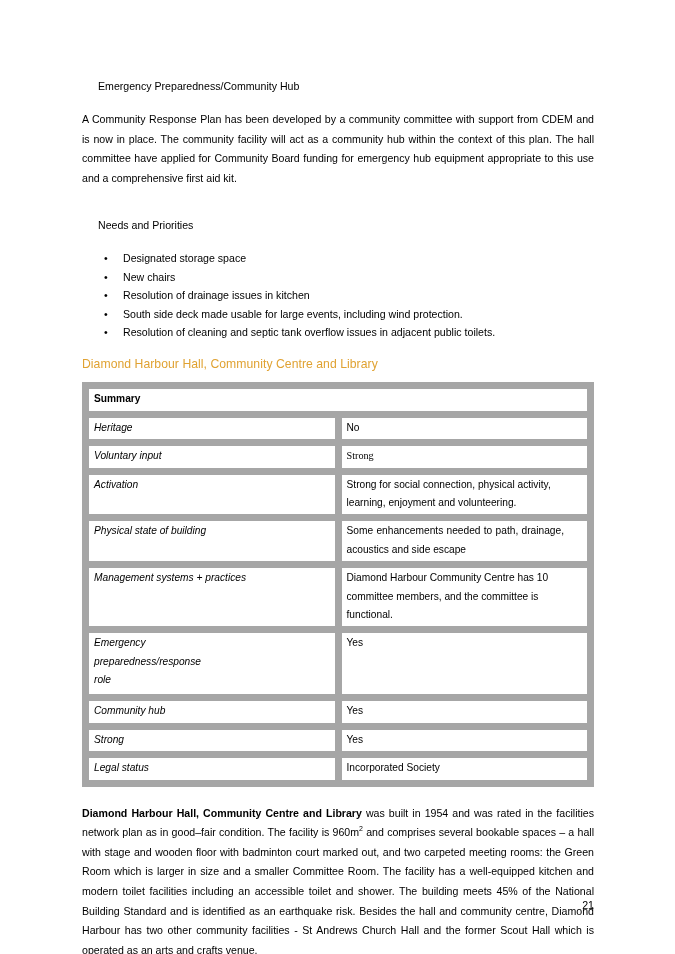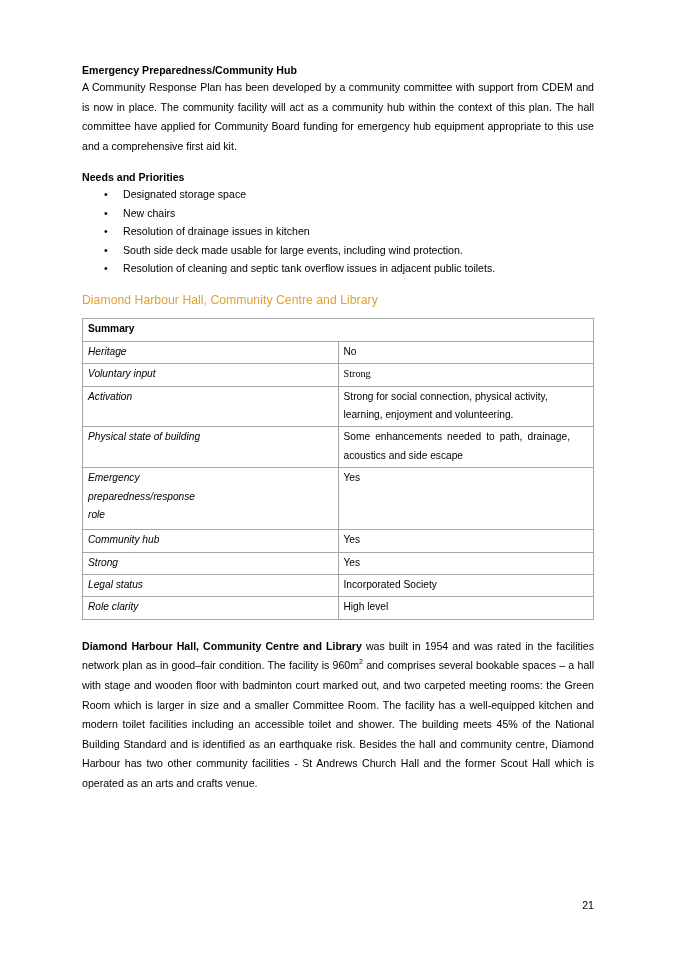--- a/index.html
+++ b/index.html
@@ -25,23 +25,23 @@
   .content {
     position: absolute;
     left: 82px;
     top: 62px;
     width: 512px;
   }
 
   
   .h-bold {
     font-size: 10.6px;
-    font-weight: bold;
+    font-weight: normal;
     line-height: 16px;
-    margin: 0;
+    margin: 16px;
   }
   p.body {
     font-size: 10.6px;
     line-height: 19.6px;
     margin: 0;
     text-align: justify;
     text-justify: inter-word;
   }
   p.body.last-justify {
     text-align: justify;
@@ -78,21 +78,21 @@
   }
 
   
   table.summary {
     border-collapse: collapse;
     width: 512px;
     table-layout: fixed;
     margin: 0;
   }
   table.summary td {
-    border: 1px solid #ef4444;
+    border: 7px solid #ef4444;
     padding: 1px 23px 2px 5px;
     font-size: 10.2px;
     line-height: 18.4px;
     vertical-align: top;
   }
   td.label {
     width: 146px;
     font-style: italic;
   }
   td.value {
@@ -194,20 +194,27 @@
         <tr>
           <td class="label" style="border-color: rgb(166, 166, 166);">Activation</td>
           <td class="value" style="border-color: rgb(166, 166, 166);">Strong for social connection, physical activity, learning, enjoyment and volunteering.</td>
         </tr>
 
         <tr>
           <td class="label" style="border-color: rgb(166, 166, 166);">Physical state of building</td>
           <td class="value just" style="border-color: rgb(166, 166, 166);">Some enhancements needed to path, drainage, acoustics and side escape</td>
         </tr>
 
+        <tr>
+          <td class="label" style="border-color: rgb(166, 166, 166);">
+            <span class="jline">Management systems +</span>
+            <span>practices</span>
+          </td>
+          <td class="value" style="border-color: rgb(166, 166, 166);">Diamond Harbour Community Centre has 10 committee members, and the committee is functional.</td>
+        </tr>
 
         <tr class="tall-row">
           <td class="label" style="border-color: rgb(166, 166, 166);">
             <span style="display:block">Emergency</span>
             <span style="display:block">preparedness/response</span>
             <span style="display:block">role</span>
           </td>
           <td class="value" style="border-color: rgb(166, 166, 166);">Yes</td>
         </tr>
 
@@ -219,24 +226,20 @@
         <tr>
           <td class="label" style="border-color: rgb(166, 166, 166);">Strong</td>
           <td class="value" style="border-color: rgb(166, 166, 166);">Yes</td>
         </tr>
 
         <tr>
           <td class="label" style="border-color: rgb(166, 166, 166);">Legal status</td>
           <td class="value" style="border-color: rgb(166, 166, 166);">Incorporated Society</td>
         </tr>
 
-        <tr>
-          <td class="label" style="border-color: rgb(166, 166, 166);">Role clarity</td>
-          <td class="value" style="border-color: rgb(166, 166, 166);">High level</td>
-        </tr>
       </tbody>
     </table>
 
     <div class="gap-4"></div>
 
     <p class="body last-justify"><span class="inline-bold">Diamond Harbour Hall, Community Centre and Library</span><span> was built in 1954 and was rated in the facilities network plan as in good–fair condition. The facility is 960m</span><sup>2</sup><span> and comprises several bookable spaces – a hall with stage and wooden floor with badminton court marked out, and two carpeted meeting rooms: the Green Room which is larger in size and a smaller Committee Room. The facility has a well-equipped kitchen and modern toilet facilities including an accessible toilet and shower. The building meets 45% of the National Building Standard and is identified as an earthquake risk. Besides the hall and community centre, Diamond Harbour has two other community facilities - St Andrews Church Hall and the former Scout Hall which is operated as an arts and crafts venue.</span></p>
   </div>
 
   <div class="page-number">21</div>
 </div>

